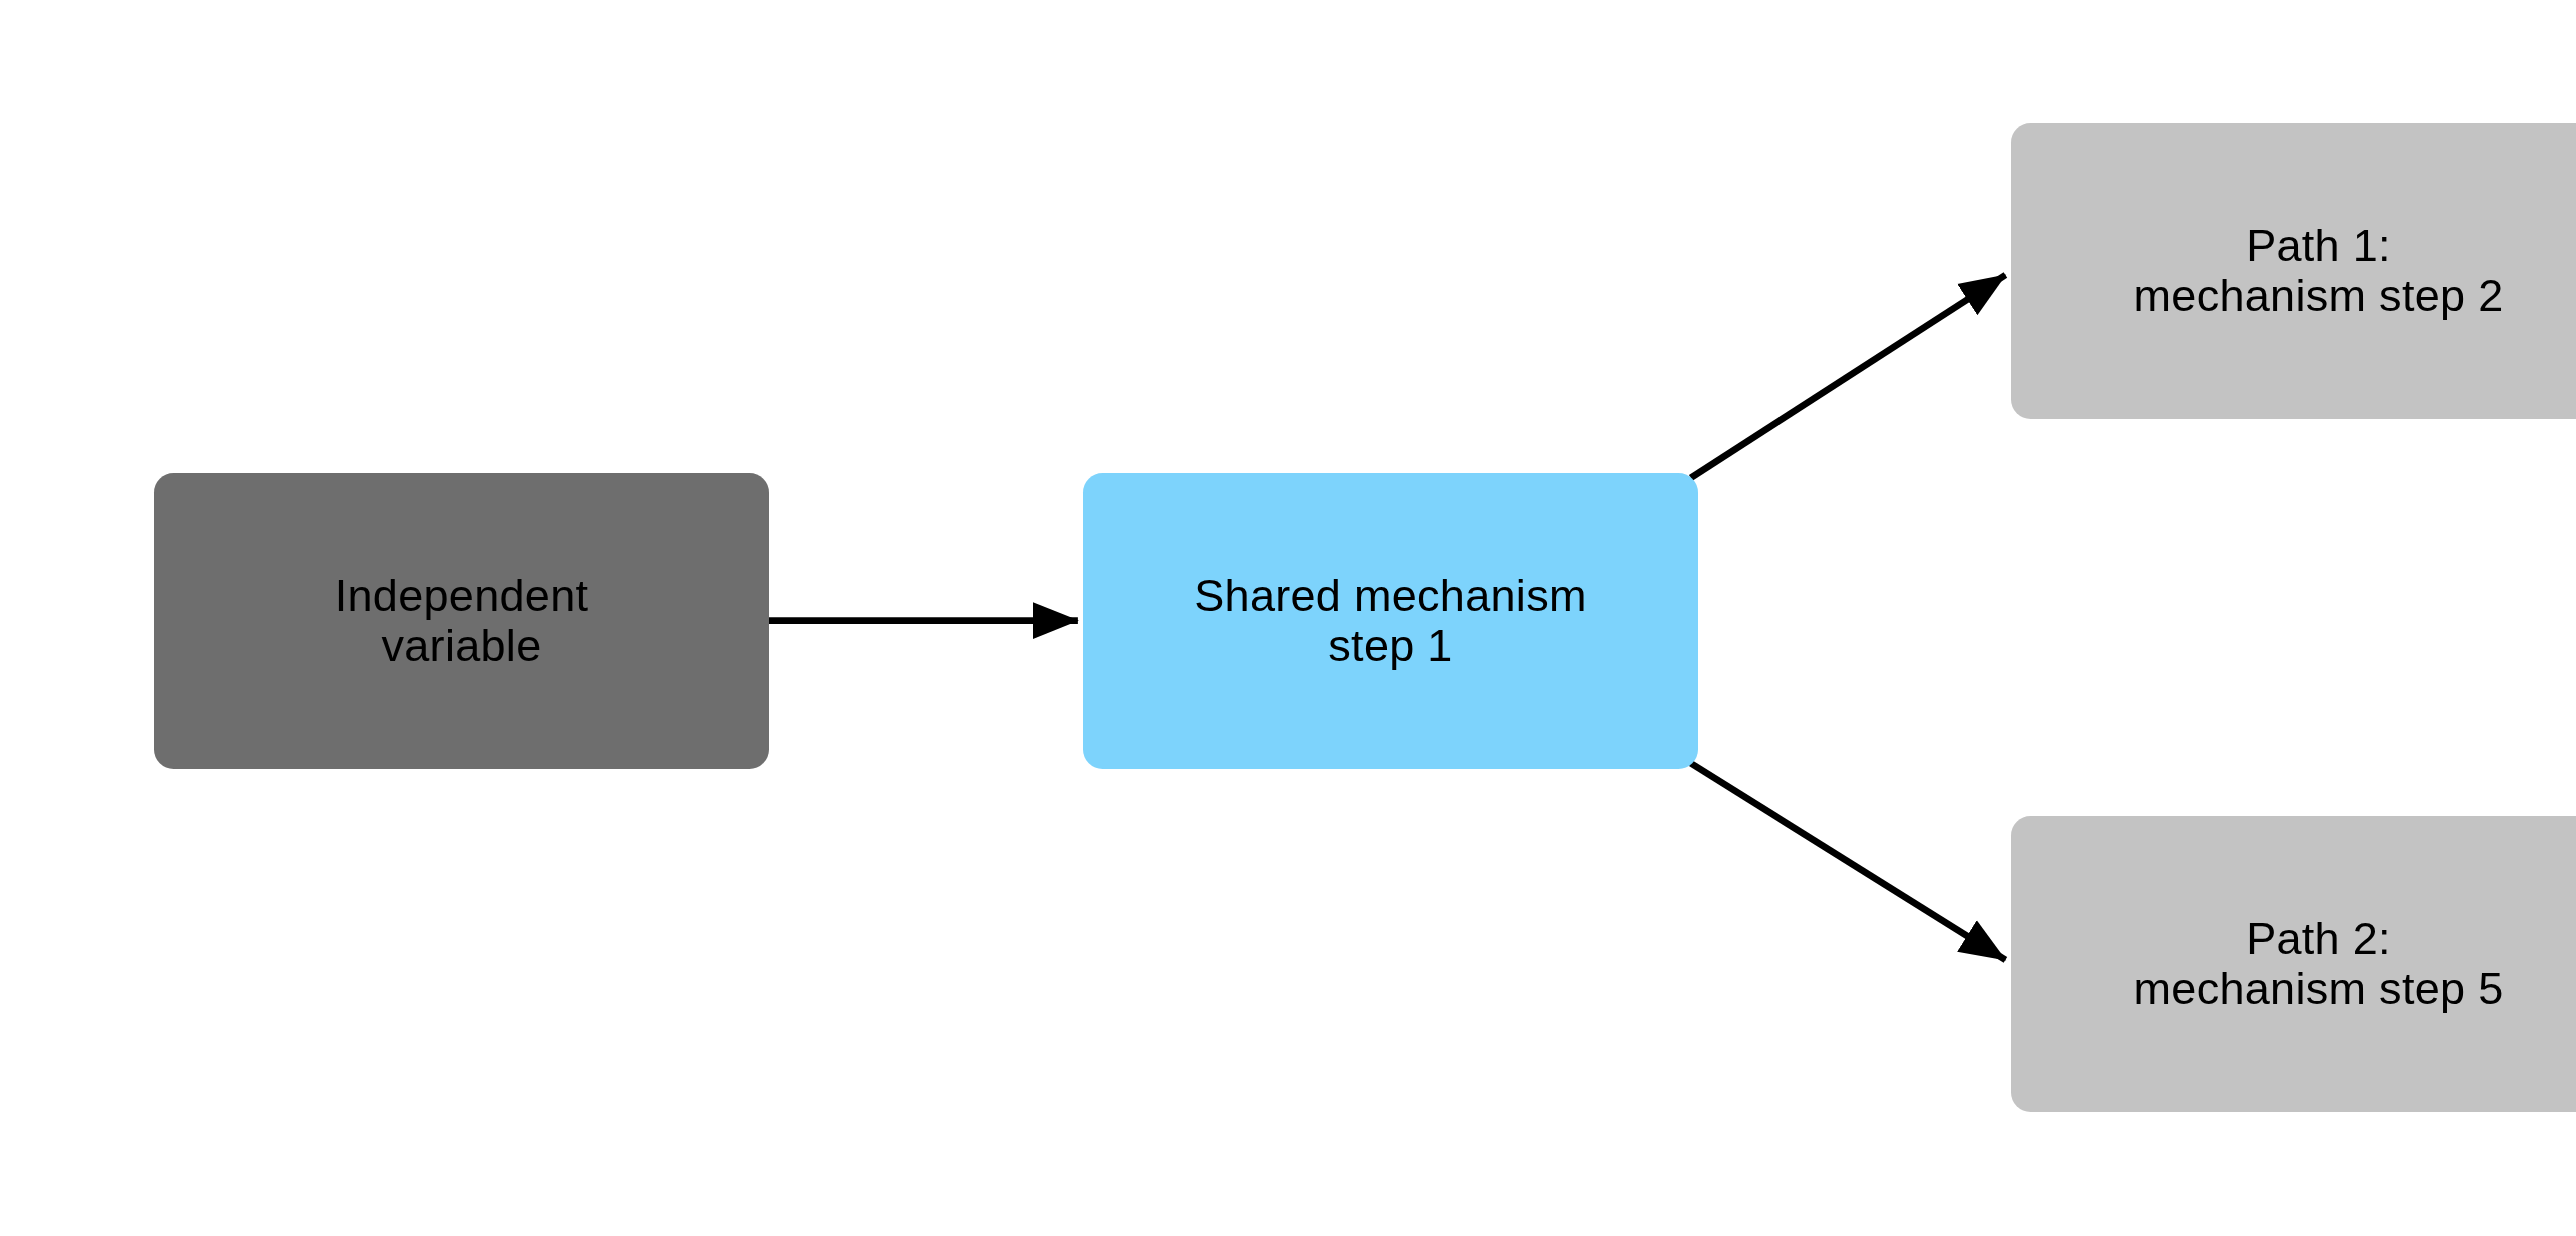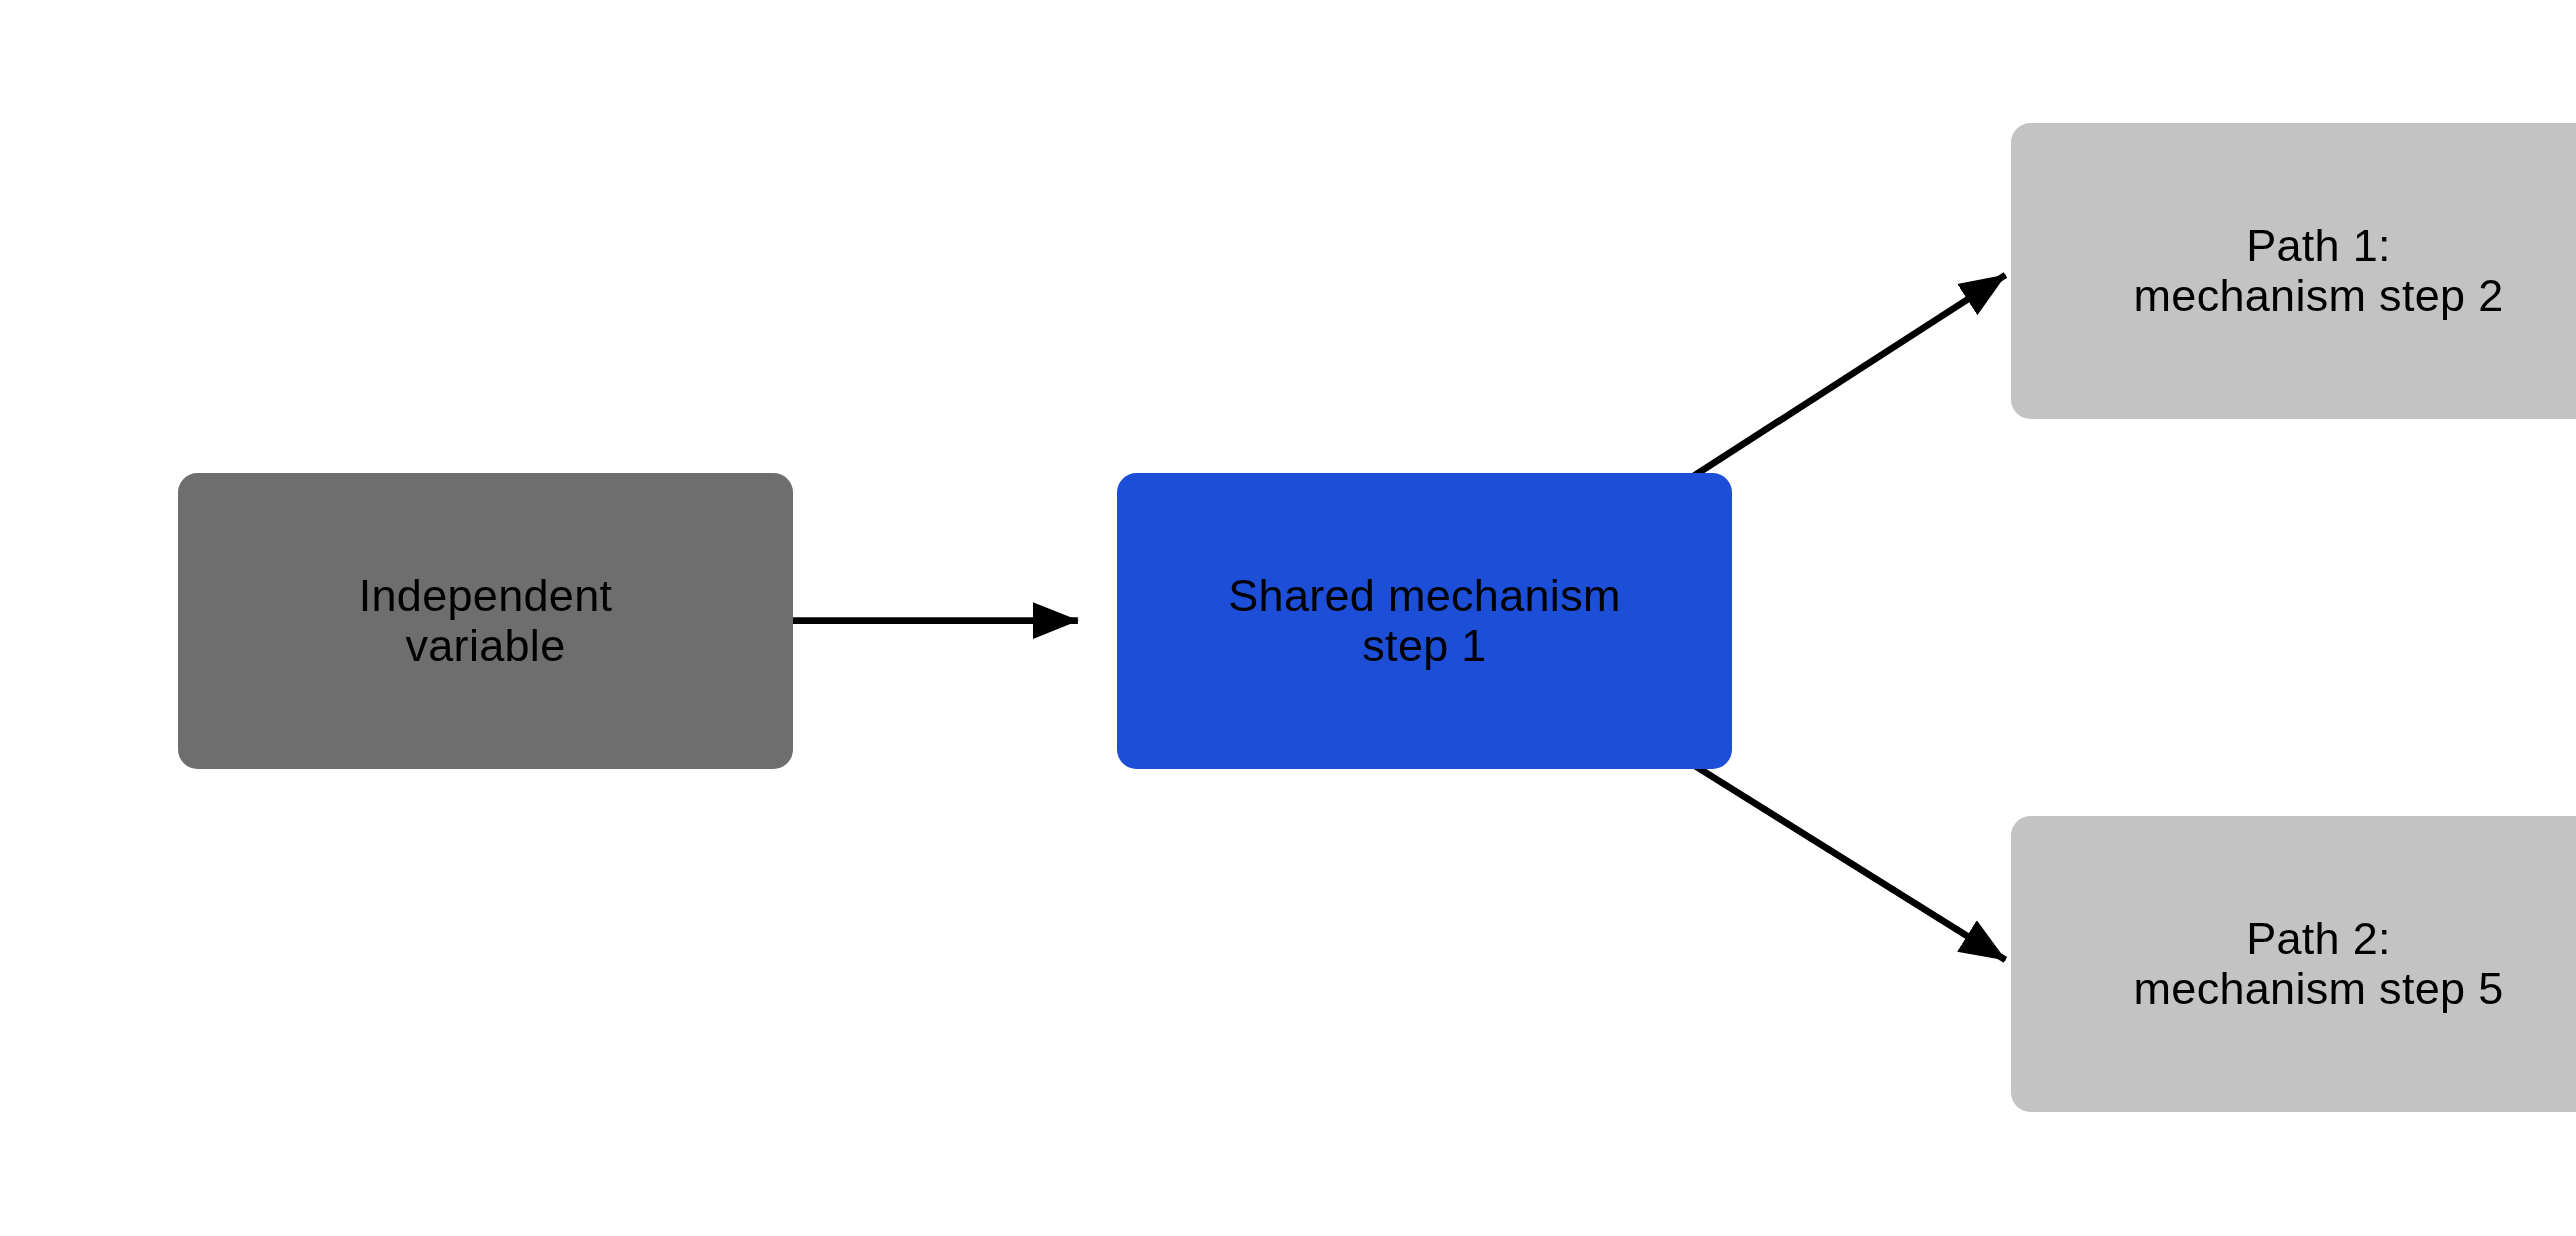--- a/index.html
+++ b/index.html
@@ -66,26 +66,26 @@
 
     <path class="edge" d="M3282,928 L3893,534" marker-end="url(#arrowhead)" style="stroke: rgb(0, 0, 0);"></path>
 
     <path class="edge" d="M3282,1482 L3893,1864" marker-end="url(#arrowhead)" style="stroke: rgb(0, 0, 0);"></path>
 
     <path class="edge" d="M5110,534 L5700,908" marker-end="url(#arrowhead)" style="stroke: rgb(0, 0, 0);"></path>
 
     <path class="edge" d="M5110,1864 L5700,1502" marker-end="url(#arrowhead)" style="stroke: rgb(0, 0, 0);"></path>
   </svg>
 
-  <div class="node node-independent" style="background-color: rgb(110, 110, 110); margin-left: 24px;">
+  <div class="node node-independent" style="background-color: rgb(110, 110, 110);">
     <span class="label">Independent
 variable</span>
   </div>
 
-  <div class="node node-shared" style="background-color: #1d4ed8; margin-left: 34px;">
+  <div class="node node-shared" style="background-color: #7dd3fc;">
     <span class="label">Shared mechanism
 step 1</span>
   </div>
 
   <div class="node node-path1" style="background-color: rgb(195, 195, 195);">
     <span class="label">Path 1:
 mechanism step 2</span>
   </div>
 
   <div class="node node-path2" style="background-color: rgb(195, 195, 195);">

